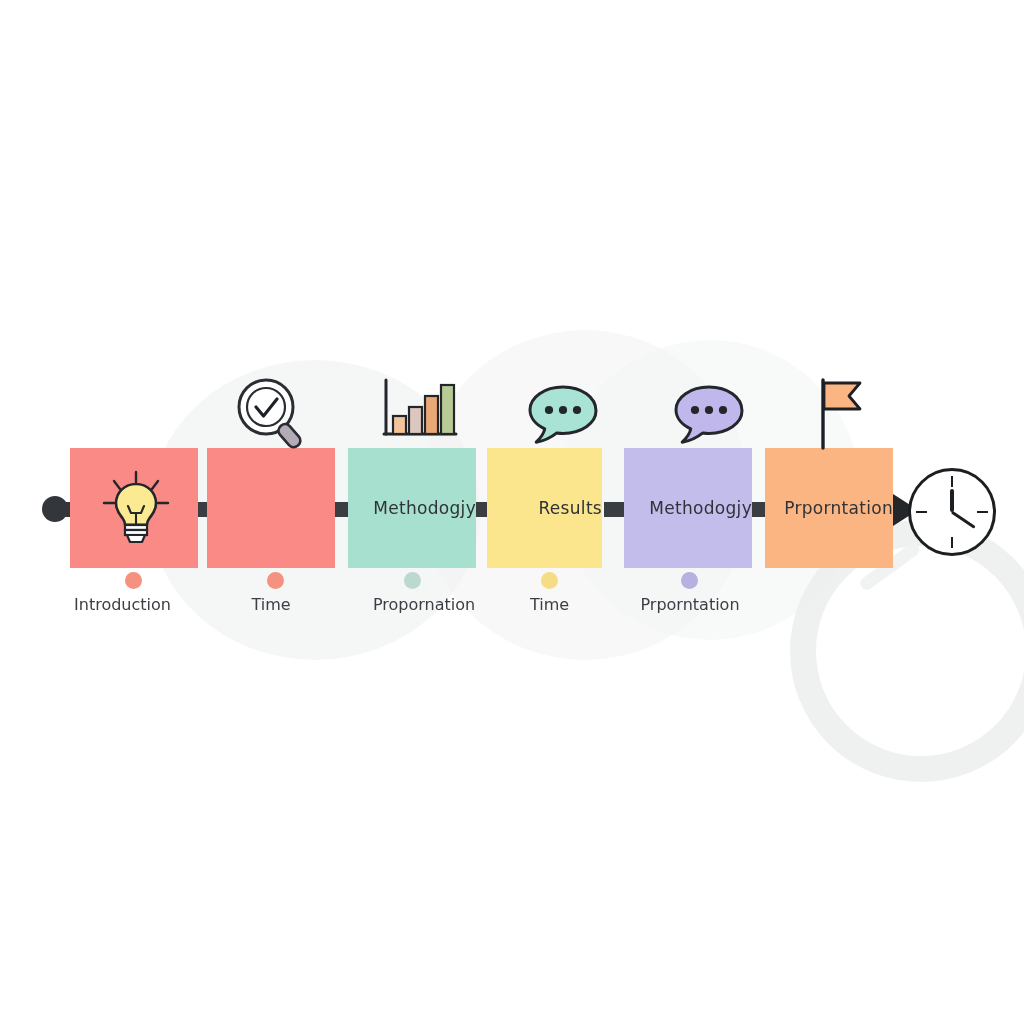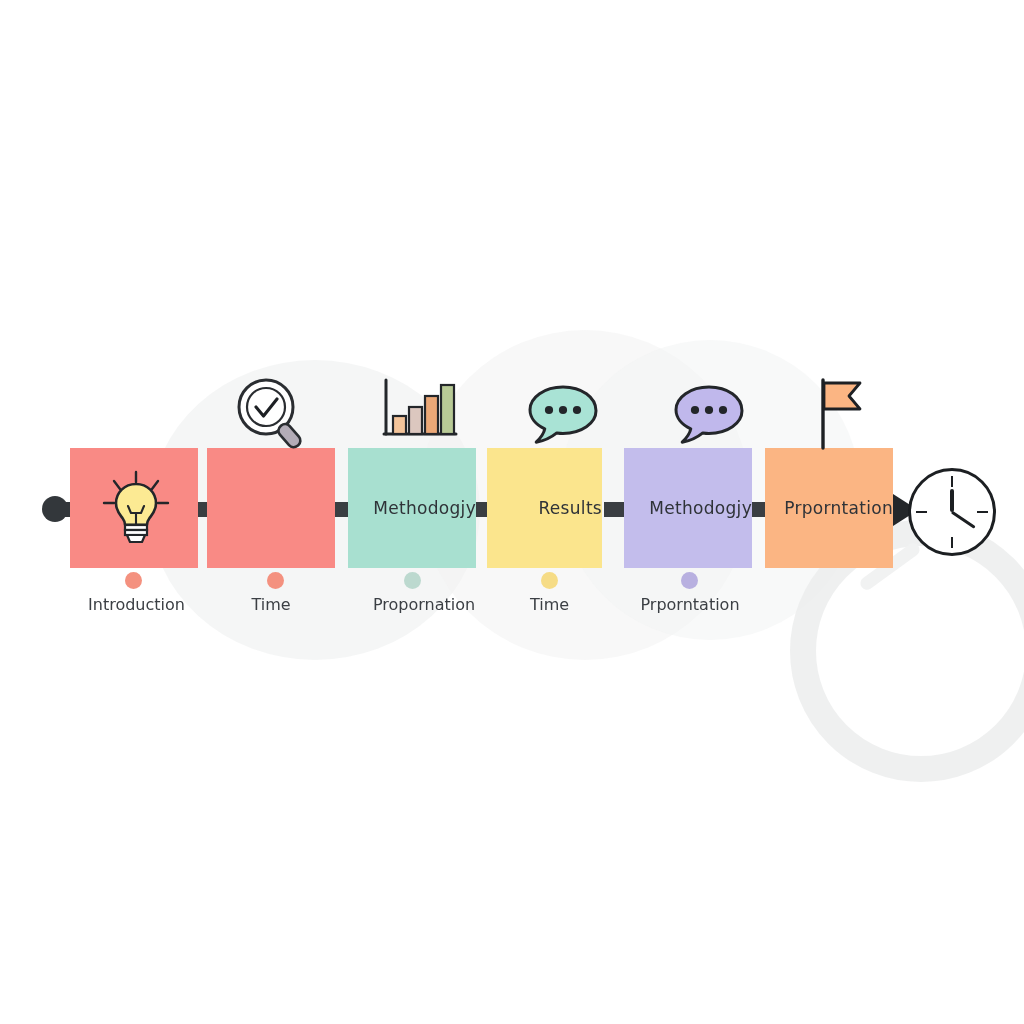--- a/index.html
+++ b/index.html
@@ -100,21 +100,21 @@
         </g>
         <path d="M38 14c-11.5 0-20 8.6-20 19.3 0 7.4 4.2 11.7 6.6 15 1.8 2.5 2.4 4.3 2.5 6.6h21.8c.1-2.3.7-4.1 2.5-6.6 2.4-3.3 6.6-7.6 6.6-15C58 22.6 49.5 14 38 14z" fill="#fcea93" stroke="#23262a" stroke-width="2.6" stroke-linejoin="round"></path>
         <path d="M30 36l3 7h10l3-7" fill="none" stroke="#23262a" stroke-width="2.1" stroke-linecap="round" stroke-linejoin="round"></path>
         <line x1="38" y1="43" x2="38" y2="55" stroke="#23262a" stroke-width="2.1"></line>
         <rect x="27" y="55" width="22" height="5" fill="#fff" stroke="#23262a" stroke-width="2.2"></rect>
         <rect x="27" y="60" width="22" height="5" fill="#fff" stroke="#23262a" stroke-width="2.2"></rect>
         <path d="M29 65h18l-3 7h-12z" fill="#fff" stroke="#23262a" stroke-width="2.2" stroke-linejoin="round"></path>
       </svg>
     </div>
     <div class="stage-dot" style="left:125px;background:#f4917f"></div>
-    <div class="stage-caption" style="left:54px;width:165px">Introduction</div>
+    <div class="stage-caption" style="left:40px;width:165px">Introduction</div>
 
     <div class="box" style="left:207px;width:128px;background:#f98a85">
       <span class="box-label"></span>
     </div>
     <div class="icon-wrap" style="left:234px;top:376px;">
       <svg width="80" height="76" viewBox="0 0 80 76">
         <circle cx="32" cy="31" r="27" fill="#ffffff" stroke="#2a2d31" stroke-width="3"></circle>
         <circle cx="32" cy="31" r="19" fill="none" stroke="#2a2d31" stroke-width="2.2"></circle>
         <path d="M22 31l7.5 9L43 23" fill="none" stroke="#1d2024" stroke-width="3.1" stroke-linecap="round" stroke-linejoin="round"></path>
         <rect x="49" y="47" width="13" height="26" rx="6" transform="rotate(-41 55 60)" fill="#b3acb7" stroke="#2a2d31" stroke-width="2.6"></rect>

